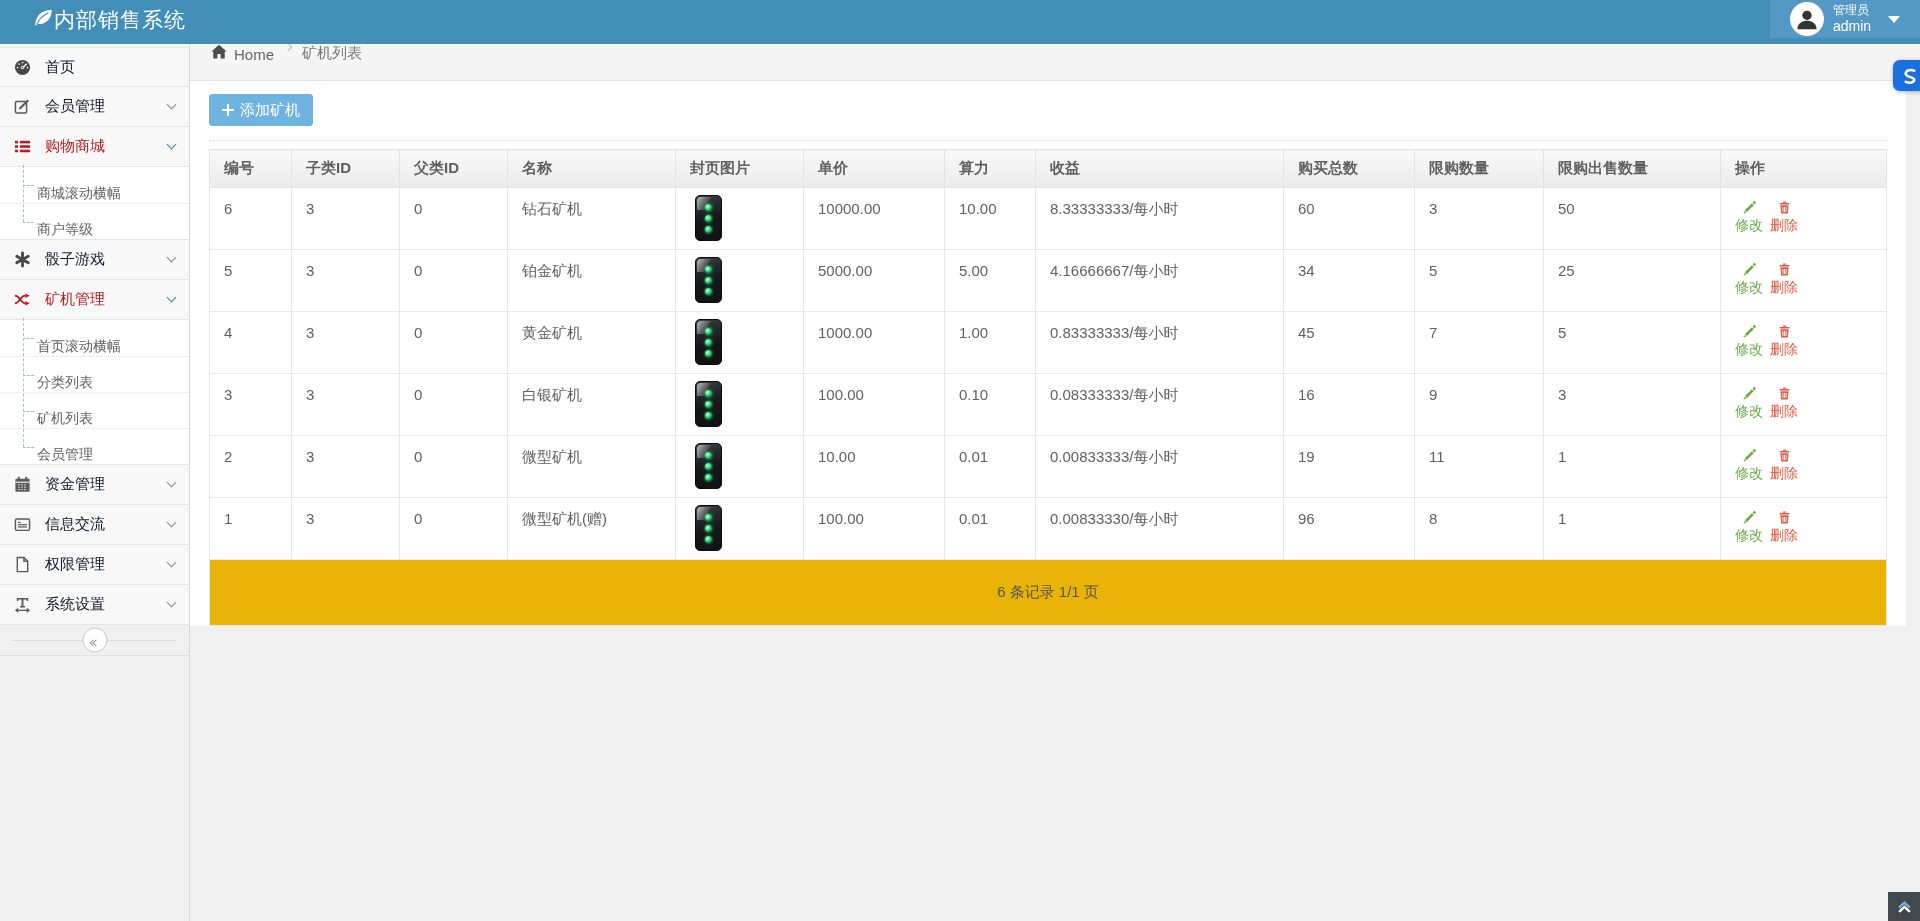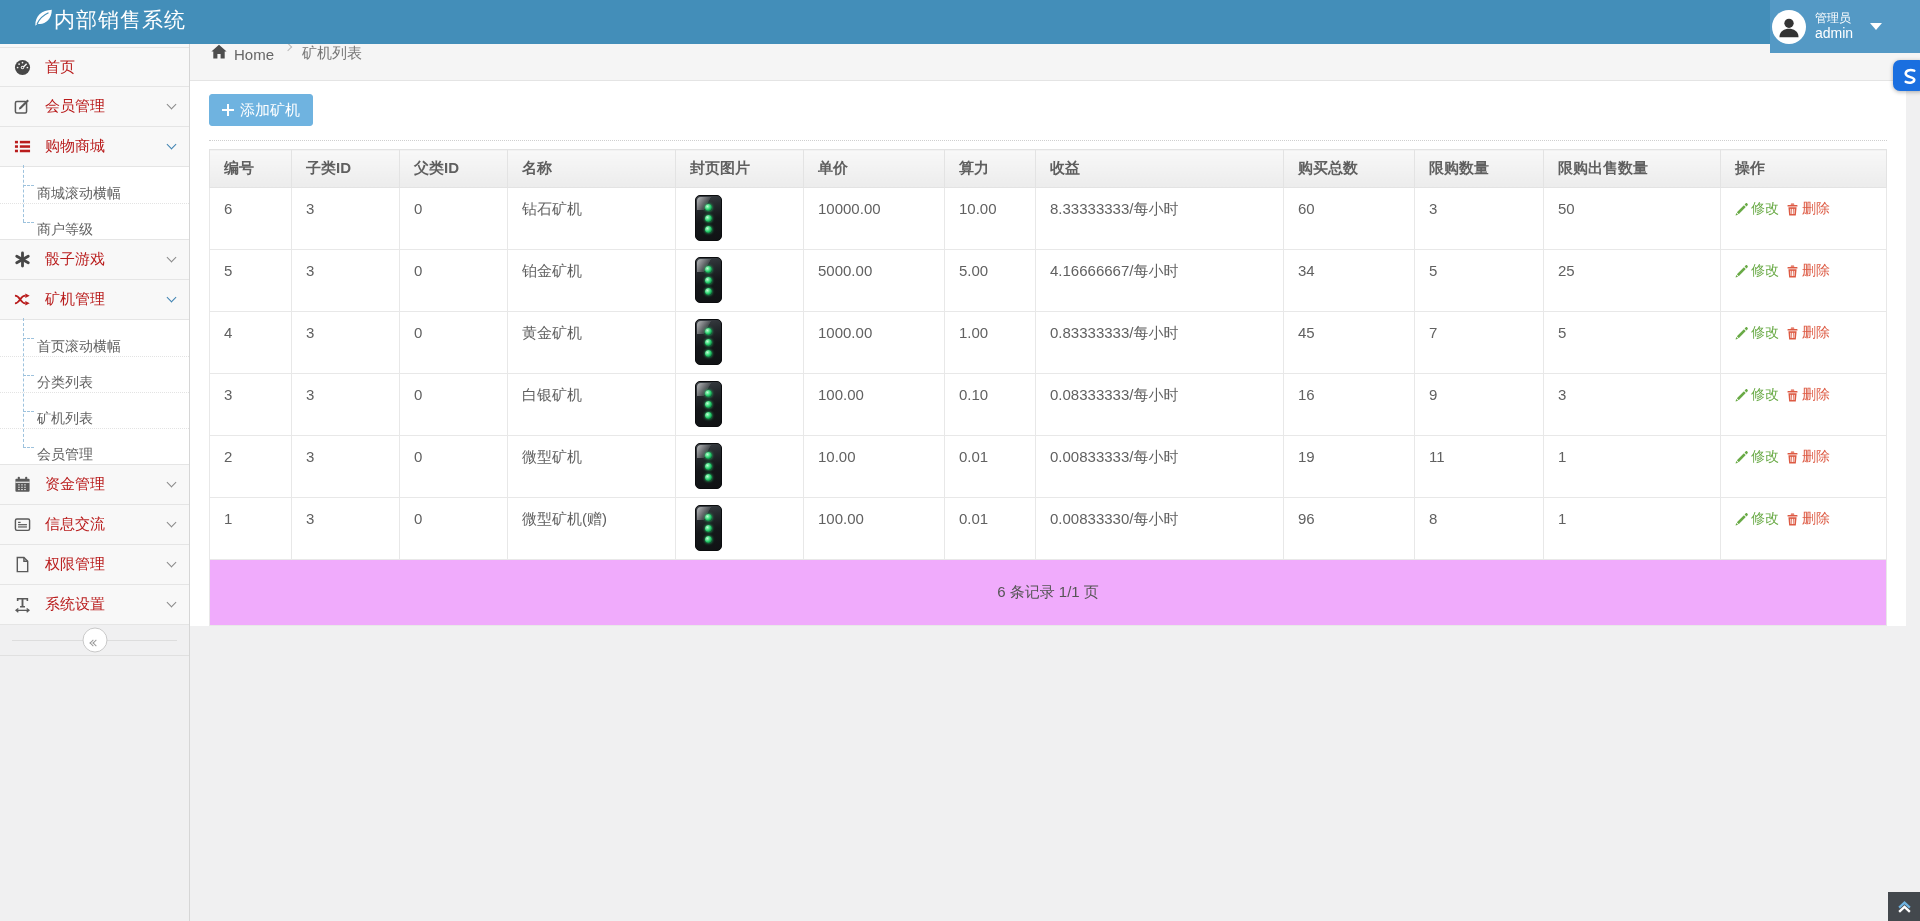--- a/index.html
+++ b/index.html
@@ -3,33 +3,33 @@
 <meta charset="utf-8">
 <style>
   * { margin:0; padding:0; box-sizing:border-box; }
   html,body { width:1920px; height:921px; overflow:hidden;
     font-family:"Liberation Sans","DejaVu Sans",sans-serif; background:#f0f0f1; }
 
   
   .topbar { position:absolute; left:0; top:0; width:1920px; height:44px; background:#438eb9; z-index:50; }
   .brand { display:flex; align-items:center; height:40px; padding-left:32px; }
   .brand-title { color:#fff; font-size:21px; letter-spacing:1px; }
-  .user-block { position:absolute; right:0; top:0; height:53px; width:150px; background:#5499c5;
-    display:flex; align-items:center; gap:9px; padding-left:2px; cursor:pointer; }
+  .user-block { position:absolute; right:0; top:0; height:38px; width:150px; background:#5499c5;
+    display:flex; align-items:center; gap:9px; padding-left:20px; cursor:pointer; }
   .avatar { width:34px; height:34px; border-radius:50%; background:#fff; display:flex; align-items:center; justify-content:center; overflow:hidden; flex:0 0 34px; }
   .user-text { color:#fff; line-height:1.15; }
   .user-role { font-size:12px; }
   .user-name { font-size:14px; }
   .tri-down { width:0; height:0; border-left:6px solid transparent; border-right:6px solid transparent; border-top:7px solid #fff; margin-left:8px; }
 
   
   .sidebar { position:absolute; left:0; top:44px; width:190px; bottom:0; background:#f0f0f1; border-right:1px solid #d6d6d6; z-index:20; }
   .menu { background:#f8f8f8; padding-top:3px; border-bottom:1px solid #e0e0e0; }
   .nav-item { display:flex; align-items:center; height:40px; padding:0 14px; background:#f8f8f8;
-    border-bottom:1px solid #e5e5e5; cursor:pointer; color:#b91c1c; }
+    border-bottom:1px solid #e5e5e5; cursor:pointer; color:#0f172a; }
   .nav-item:first-child { border-top:1px solid #e5e5e5; }
   .nav-ico { width:31px; display:flex; align-items:center; color:#5a5a5a; }
   .nav-label { font-size:15px; }
   .nav-item.blue, .nav-item.blue .nav-ico { color:#b91c1c; }
   .caret { display:inline-block; width:7px; height:7px; border-right:1.7px solid #8a8a8a; border-bottom:1.7px solid #8a8a8a;
     transform:rotate(45deg); margin-left:auto; margin-top:-4px; }
   .nav-item.blue .caret { border-color:#3f83b2; }
   .submenu { position:relative; background:#fff; border-bottom:1px solid #e5e5e5; }
   .submenu::before { content:''; position:absolute; left:23px; top:-2px; bottom:17px; border-left:1px dashed #9dc2dd; }
   .sub-item { height:36px; display:flex; align-items:flex-end; padding-left:37px; position:relative; cursor:pointer; }
@@ -58,31 +58,31 @@
   .plus::before { content:''; position:absolute; left:4.7px; top:0; width:2.6px; height:12px; background:#fff; }
   .plus::after  { content:''; position:absolute; top:4.7px; left:0; height:2.6px; width:12px; background:#fff; }
   .sep-dotted { margin-top:14px; border-top:1px dotted #cfcfcf; }
 
   
   table.grid { margin-top:8px; width:1677px; border-collapse:collapse; table-layout:fixed; font-size:15px; color:#616161; }
   .grid th { background:linear-gradient(#f8f8f8,#ececec); border:1px solid #e3e3e3; text-align:left;
     padding:9px 14px; color:#5f5f5f; font-weight:700; font-size:15px; }
   .grid tbody td { border:1px solid #e8e8e8; height:61px; padding:12px 14px; vertical-align:top; background:#fff; }
   .grid tbody td.img-cell { padding:7px 12px; }
-  .grid tfoot td { border:1px solid #e8e8e8; height:66px; text-align:center; vertical-align:middle; color:#555; background:#f0abfc; }
+  .grid tfoot td { border:1px solid #e8e8e8; height:66px; text-align:center; vertical-align:middle; color:#555; background:#eab308; }
   .thumb { width:40px; height:47px; background:#fff; display:flex; align-items:flex-start; justify-content:center; }
   .device { width:27px; height:46px; background:linear-gradient(165deg,#3c4146 0%,#23272b 30%,#15171a 55%,#101214 100%);
     border:1px solid #0b0c0e; border-radius:5px; position:relative; }
   .device .hl { position:absolute; left:1px; top:1px; right:1px; height:13px; border-radius:4px 4px 0 0;
     background:linear-gradient(118deg, rgba(255,255,255,.55) 8%, rgba(255,255,255,.12) 46%, transparent 47%); }
   .device b { position:absolute; left:50%; margin-left:-3.5px; width:7px; height:7px; border-radius:50%;
     background:radial-gradient(circle at 35% 35%, #c2ffd6, #2fd573 45%, #0a7a3c 78%, #064d26);
     box-shadow:0 0 3px #2fd573; }
   .device b.d1 { top:8px; } .device b.d2 { top:19px; } .device b.d3 { top:30px; }
-  .act { display:inline-flex; align-items:center; gap:3px; text-decoration:none; font-size:14px; cursor:pointer; }
+  .act { display:inline-flex; align-items:center; gap:3px; text-decoration:none; font-size:14px; cursor:pointer;flex-direction:column; }
   .act.edit { color:#69aa46; margin-right:7px; }
   .act.del  { color:#dd5a43; }
 
   
   .settings-badge { position:absolute; top:60px; right:-6px; width:33px; height:31px; background:#1a6fe0;
     border-radius:7px; display:flex; align-items:center; justify-content:center; z-index:60;
     box-shadow:0 1px 4px rgba(0,0,0,.3); cursor:pointer; }
   .back-top { position:absolute; right:0; bottom:0; width:32px; height:29px; background:#43484d;
     display:flex; align-items:center; justify-content:center; z-index:60; cursor:pointer; }
 </style>

